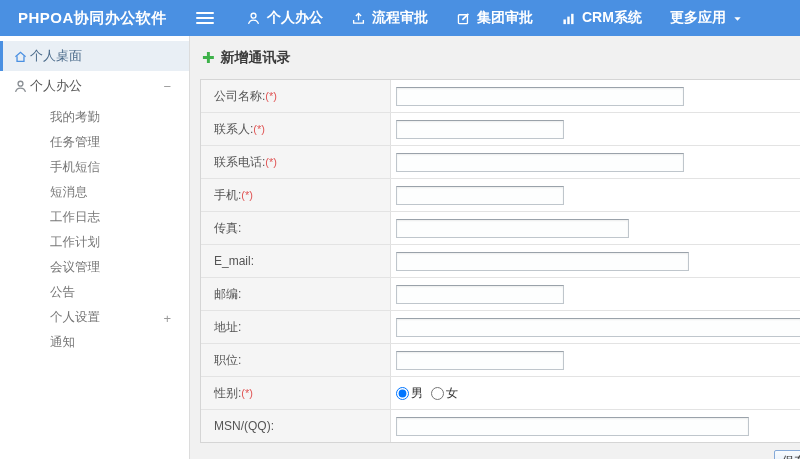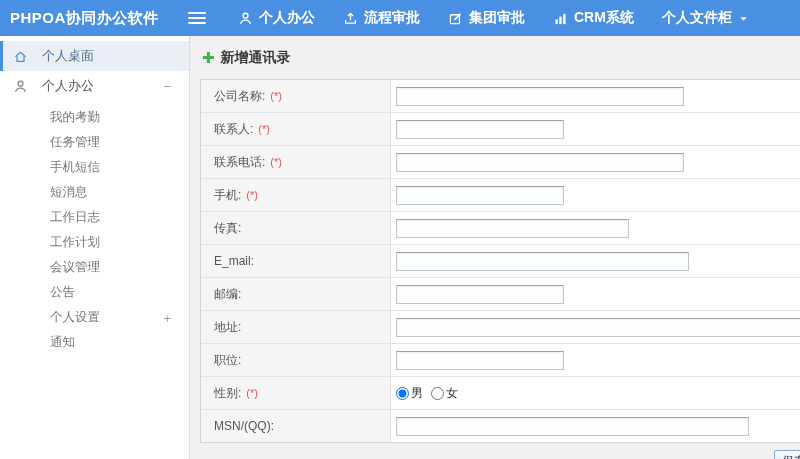--- a/index.html
+++ b/index.html
@@ -9,34 +9,34 @@
     background:#f1f1f1;
     -webkit-font-smoothing:antialiased;
   }
   .app { position:relative; width:800px; height:459px; overflow:hidden; }
 
   
   .topbar {
     position:absolute; top:0; left:0; width:800px; height:36px;
     background:#4a90e2; display:flex; align-items:center; color:#fff;
   }
-  .logo { font-size:15px; font-weight:bold; padding-left:10px; width:168px; letter-spacing:0.5px; white-space:nowrap; }
+  .logo { font-size:15px; font-weight:bold; padding-left:18px; width:168px; letter-spacing:0.5px; white-space:nowrap; }
   .hamburger { width:18px; height:13px; display:flex; flex-direction:column; justify-content:space-between; margin-left:10px; cursor:pointer; }
   .hamburger span { display:block; height:2.4px; background:#fff; border-radius:1px; }
   .topmenu { display:flex; align-items:center; margin-left:32px; }
   .menu-item { display:flex; align-items:center; gap:6px; font-size:14px; font-weight:bold; margin-right:28px; cursor:pointer; white-space:nowrap; }
   .menu-item svg { display:block; }
 
   
   .sidebar {
     position:absolute; top:36px; left:0; width:190px; height:423px;
     background:#ffffff; border-right:1px solid #dcdcdc; box-sizing:border-box; padding-top:5px;
   }
   .side-item {
-    height:30px; display:flex; align-items:center; gap:14px;
+    height:30px; display:flex; align-items:center; gap:2px;
     padding-left:13px; font-size:13px; color:#555; cursor:pointer;
   }
   .side-item.selected {
     background:#e9eff5; border-left:3px solid #4a90e2; padding-left:10px; color:#4a6a8a;
   }
   .side-item .sicon { color:#8a8f94; display:flex; }
   .side-item.selected .sicon { color:#4a90e2; }
   .side-sub {
     height:25px; display:flex; align-items:flex-end; padding-left:50px;
     font-size:12.5px; color:#777; cursor:pointer;
@@ -46,21 +46,21 @@
   
   .content { position:absolute; top:36px; left:190px; width:610px; height:423px; background:#f1f1f1; }
   .page-title { height:43px; display:flex; align-items:center; gap:6px; padding-left:12px; font-size:14px; font-weight:bold; color:#3b3b3b; }
   .plus-icon { color:#3eb24a; font-size:15px; font-weight:bold; line-height:1; }
 
   .form-table { margin-left:10px; width:612px; background:#fff; border:1px solid #d5d5d5; border-right:none; box-sizing:border-box; }
   .form-row { display:flex; height:32px; border-bottom:1px solid #e3e3e3; }
   .form-row:last-child { border-bottom:none; }
   .cell-label {
     width:190px; box-sizing:border-box; background:#f5f5f5; border-right:1px solid #e0e0e0;
-    display:flex; align-items:center; gap:5px; padding-left:13px;
+    display:flex; align-items:center; padding-left:13px;
     font-size:12px; color:#555;
   }
   .required { color:#e05555; font-size:11px; }
   .cell-value { flex:1; display:flex; align-items:center; padding-left:5px; }
   .text-input {
     height:17px; border:1px solid #bfc6cc; border-top-color:#9aa2aa;
     background:#fdfefe; box-shadow:inset 0 1px 2px rgba(0,0,0,0.07);
     font-size:12px; padding:0 3px; outline:none;
   }
   .radio-group { display:flex; align-items:center; }
@@ -121,21 +121,21 @@
           <span class="sicon">
             <svg width="15" height="15" viewBox="0 0 16 16" fill="currentColor">
               <rect x="2.6" y="9" width="2.6" height="5"></rect>
               <rect x="6.7" y="6" width="2.6" height="8"></rect>
               <rect x="10.8" y="3" width="2.6" height="11"></rect>
             </svg>
           </span>
           <span>CRM系统</span>
         </div>
         <div class="menu-item">
-          <span>个人文件柜</span>
+          <span>更多应用</span>
           <span class="sicon">
             <svg width="11" height="11" viewBox="0 0 12 12" fill="currentColor">
               <path d="M2.5 4.5l3.5 4 3.5-4z"></path>
             </svg>
           </span>
         </div>
       </nav>
   </header>
 
   <aside class="sidebar" id="sidebar">

